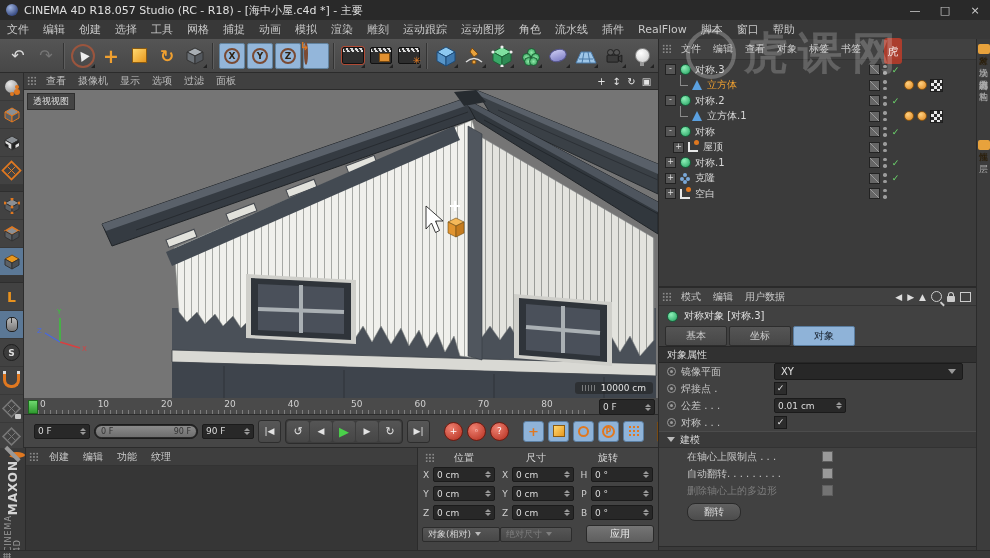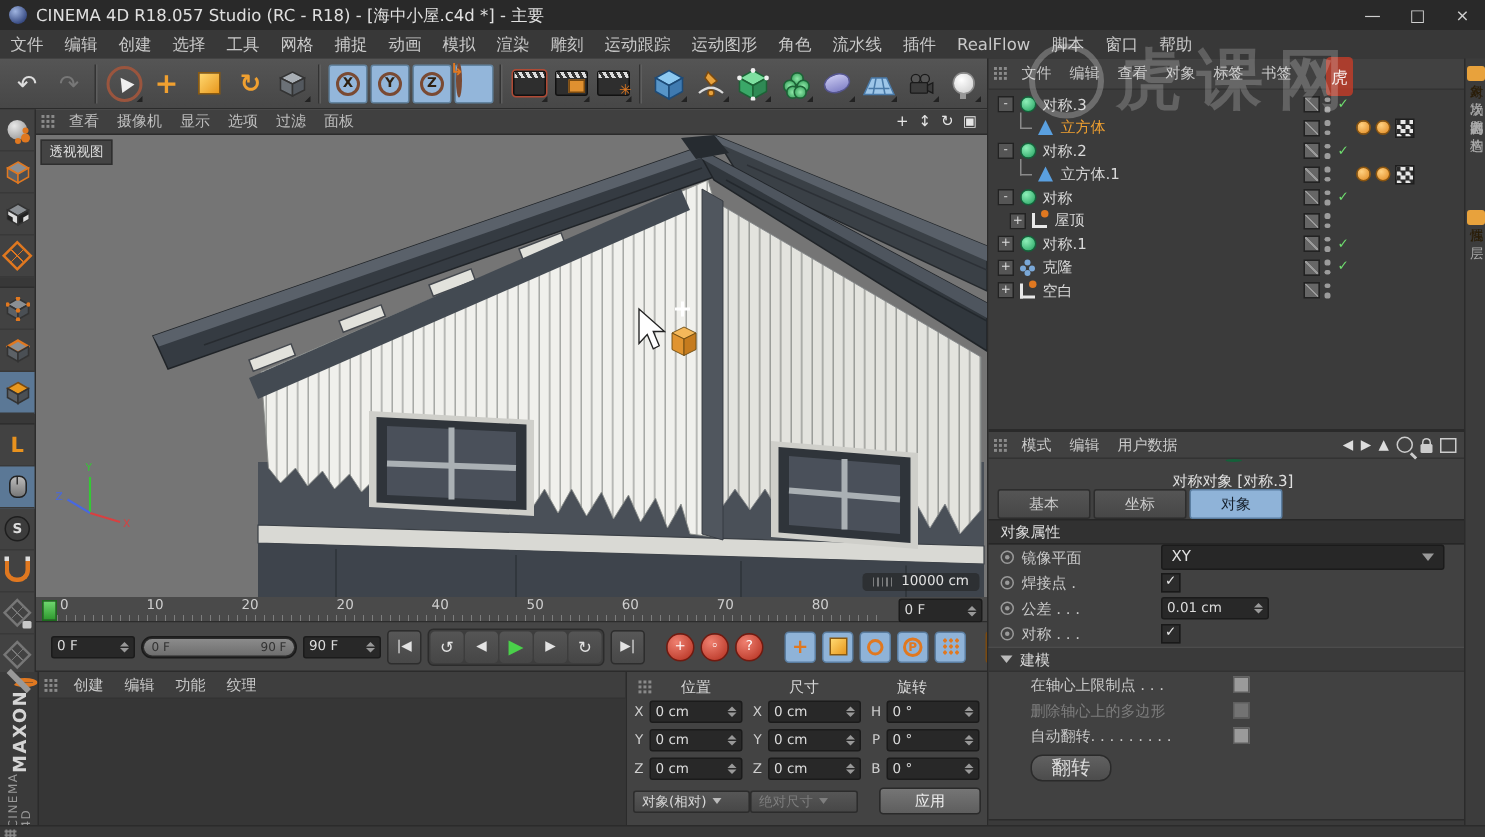--- a/index.html
+++ b/index.html
@@ -152,40 +152,40 @@
   .textag{width:11px;height:11px;border:1px solid #1e1e1e;background:repeating-conic-gradient(#e8e8e8 0% 25%,#2a2a2a 0% 50%);background-size:6px 6px;flex:none;}
   
   .ammenu{height:17px;display:flex;align-items:center;border-bottom:1px solid #333;}
   .amnav{margin-left:auto;display:flex;align-items:center;gap:5px;padding-right:6px;}
   .amnav span{font-size:9px;color:#ddd;}
   .sicon{width:9px;height:9px;border:1.5px solid #ccc;border-radius:50%;position:relative;}
   .sicon:after{content:"";position:absolute;right:-4px;bottom:-3px;width:5px;height:1.5px;background:#ccc;transform:rotate(45deg);}
   .lockicon{width:8px;height:6px;background:#ccc;border-radius:1px;position:relative;margin-top:4px;}
   .lockicon:before{content:"";position:absolute;left:1px;top:-4px;width:4px;height:4px;border:1.5px solid #ccc;border-bottom:none;border-radius:3px 3px 0 0;}
   .panelico{width:9px;height:8px;border:1.5px solid #ccc;}
-  .amtitle{height:20px;display:flex;align-items:center;padding-left:8px;font-size:10px;color:#e0e0e0;gap:6px;flex-direction:column;}
+  .amtitle{height:20px;display:flex;align-items:center;padding-left:8px;font-size:10px;color:#e0e0e0;gap:6px;}
   .amtabs{height:20px;display:flex;align-items:center;padding-left:6px;gap:2px;}
   .amtab{padding:2px 20px;font-size:10px;color:#ccc;background:linear-gradient(#555,#474747);border:1px solid #2d2d2d;border-radius:2px;}
   .amtab.on{background:#8fb3d8;color:#16202c;border-color:#5a7da0;}
   .amsect{height:15px;background:#313131;border-top:1px solid #262626;border-bottom:1px solid #262626;display:flex;align-items:center;padding-left:8px;font-size:10px;color:#dcdcdc;}
   .amrow{display:flex;align-items:center;height:17px;padding-left:8px;font-size:10px;color:#c8c8c8;gap:5px;}
   .anim{width:7px;height:7px;border:1.5px solid #9a9a9a;border-radius:50%;position:relative;flex:none;}
   .anim:after{content:"";position:absolute;left:1.5px;top:1.5px;width:3px;height:3px;border-radius:50%;background:#9a9a9a;}
   .amlabel{width:88px;flex:none;white-space:nowrap;overflow:hidden;}
   .amdrop{flex:1;margin-right:14px;height:15px;background:#272727;border:1px solid #1b1b1b;border-radius:2px;display:flex;align-items:center;padding:0 6px;font-size:10px;color:#e2e2e2;}
   .amdrop .tri{margin-left:auto;width:0;height:0;border-left:4px solid transparent;border-right:4px solid transparent;border-top:5px solid #999;}
   .amchk{width:11px;height:11px;background:#2c2c2c;border:1px solid #191919;color:#e8e8e8;font-size:9px;line-height:10px;text-align:center;flex:none;}
   .amchk.on:after{content:"✓";}
   .litechk{width:9px;height:9px;background:#9a9a9a;border:1px solid #5e5e5e;flex:none;}
   .dimrow{color:#7c7c7c;}
   .dimrow .litechk{background:#737373;}
   .amgroup{height:15px;background:#3a3a3a;border-top:1px solid #4c4c4c;border-bottom:1px solid #323232;display:flex;align-items:center;padding-left:8px;font-size:10px;color:#d8d8d8;gap:5px;}
   .gtri{width:0;height:0;border-left:4px solid transparent;border-right:4px solid transparent;border-top:5px solid #bbb;}
   .grow{padding-left:28px;}
-  .flipbtn{margin:4px 0 0 28px;width:52px;height:16px;border-radius:8px;background:linear-gradient(#616161,#4c4c4c);border:1px solid #2a2a2a;color:#ddd;font-size:13px;display:flex;align-items:center;justify-content:center;}
+  .flipbtn{margin:4px 0 0 28px;width:52px;height:16px;border-radius:8px;background:linear-gradient(#616161,#4c4c4c);border:1px solid #2a2a2a;color:#ddd;font-size:10px;display:flex;align-items:center;justify-content:center;}
   .ambottom{position:absolute;bottom:0;left:0;width:318px;height:11px;background:#3a3a3a;border-top:1px solid #2b2b2b;}
   
   .sidetabs{position:absolute;right:0;top:0;width:14px;height:519px;background:#3c3c3c;border-left:1px solid #2b2b2b;display:flex;flex-direction:column;align-items:center;box-sizing:border-box;padding-top:4px;}
   .vtab{writing-mode:vertical-rl;font-size:9px;color:#ababab;padding:5px 0;margin:1px 0;line-height:12px;}
   .vtab.on{background:#e8a23c;color:#2a1d08;border-radius:2px;}
   
   .statusbar{left:0;top:550px;width:990px;height:8px;background:#383838;border-top:1px solid #2b2b2b;display:flex;align-items:center;}
   .statusbar .handle{width:8px;height:5px;background-size:2.6px 2.6px;}
   
   .wm{left:686px;top:24px;display:flex;align-items:center;gap:8px;pointer-events:none;z-index:60;}
@@ -946,26 +946,26 @@
       </div>
 
       <div class="amgroup">
         <span class="gtri"></span>
         <span>建模</span>
       </div>
       <div class="amrow grow">
         <span class="amlabel" style="width:130px;">在轴心上限制点 . . .</span>
         <span class="litechk"></span>
       </div>
+      <div class="amrow grow">
+        <span class="amlabel" style="width:130px;">自动翻转. . . . . . . . .</span>
+        <span class="litechk"></span>
+      </div>
       <div class="amrow grow dimrow">
         <span class="amlabel" style="width:130px;">删除轴心上的多边形</span>
-        <span class="litechk"></span>
-      </div>
-      <div class="amrow grow">
-        <span class="amlabel" style="width:130px;">自动翻转. . . . . . . . .</span>
         <span class="litechk"></span>
       </div>
       <div class="flipbtn">翻转</div>
 
       <div class="ambottom"></div>
     </div>
 
     <div class="sidetabs">
       <span class="vtab on">对象</span>
       <span class="vtab">场次</span>

